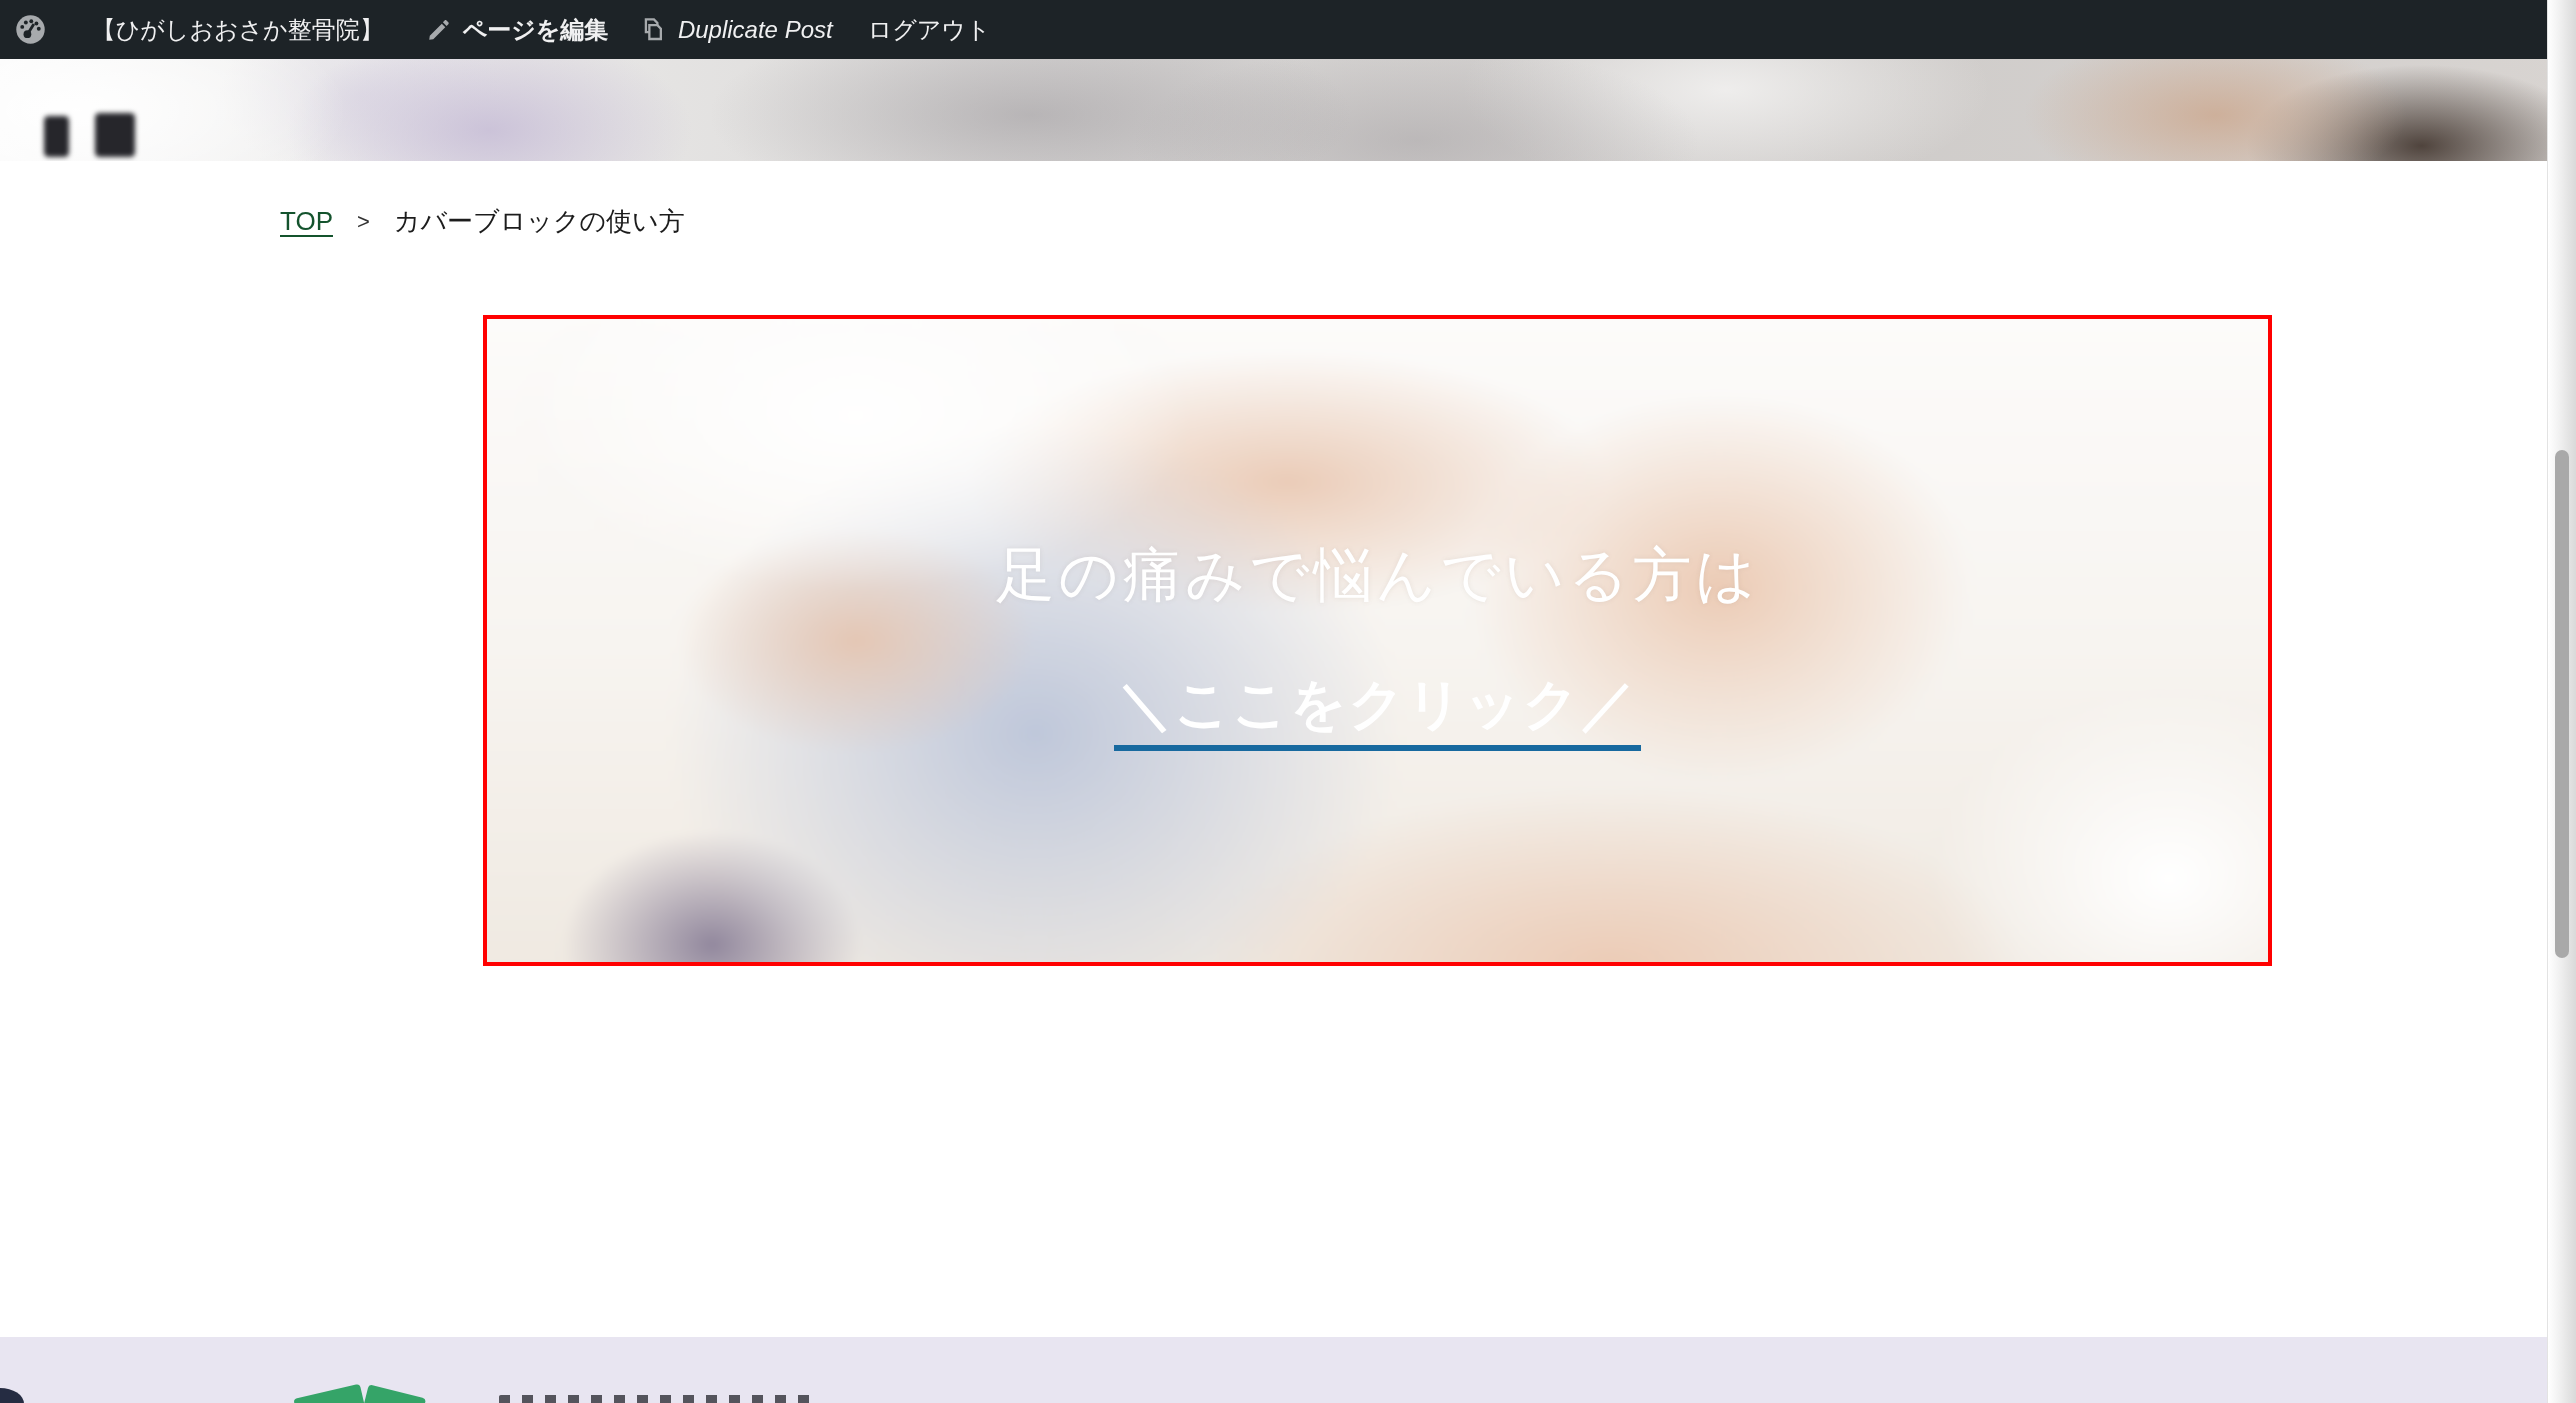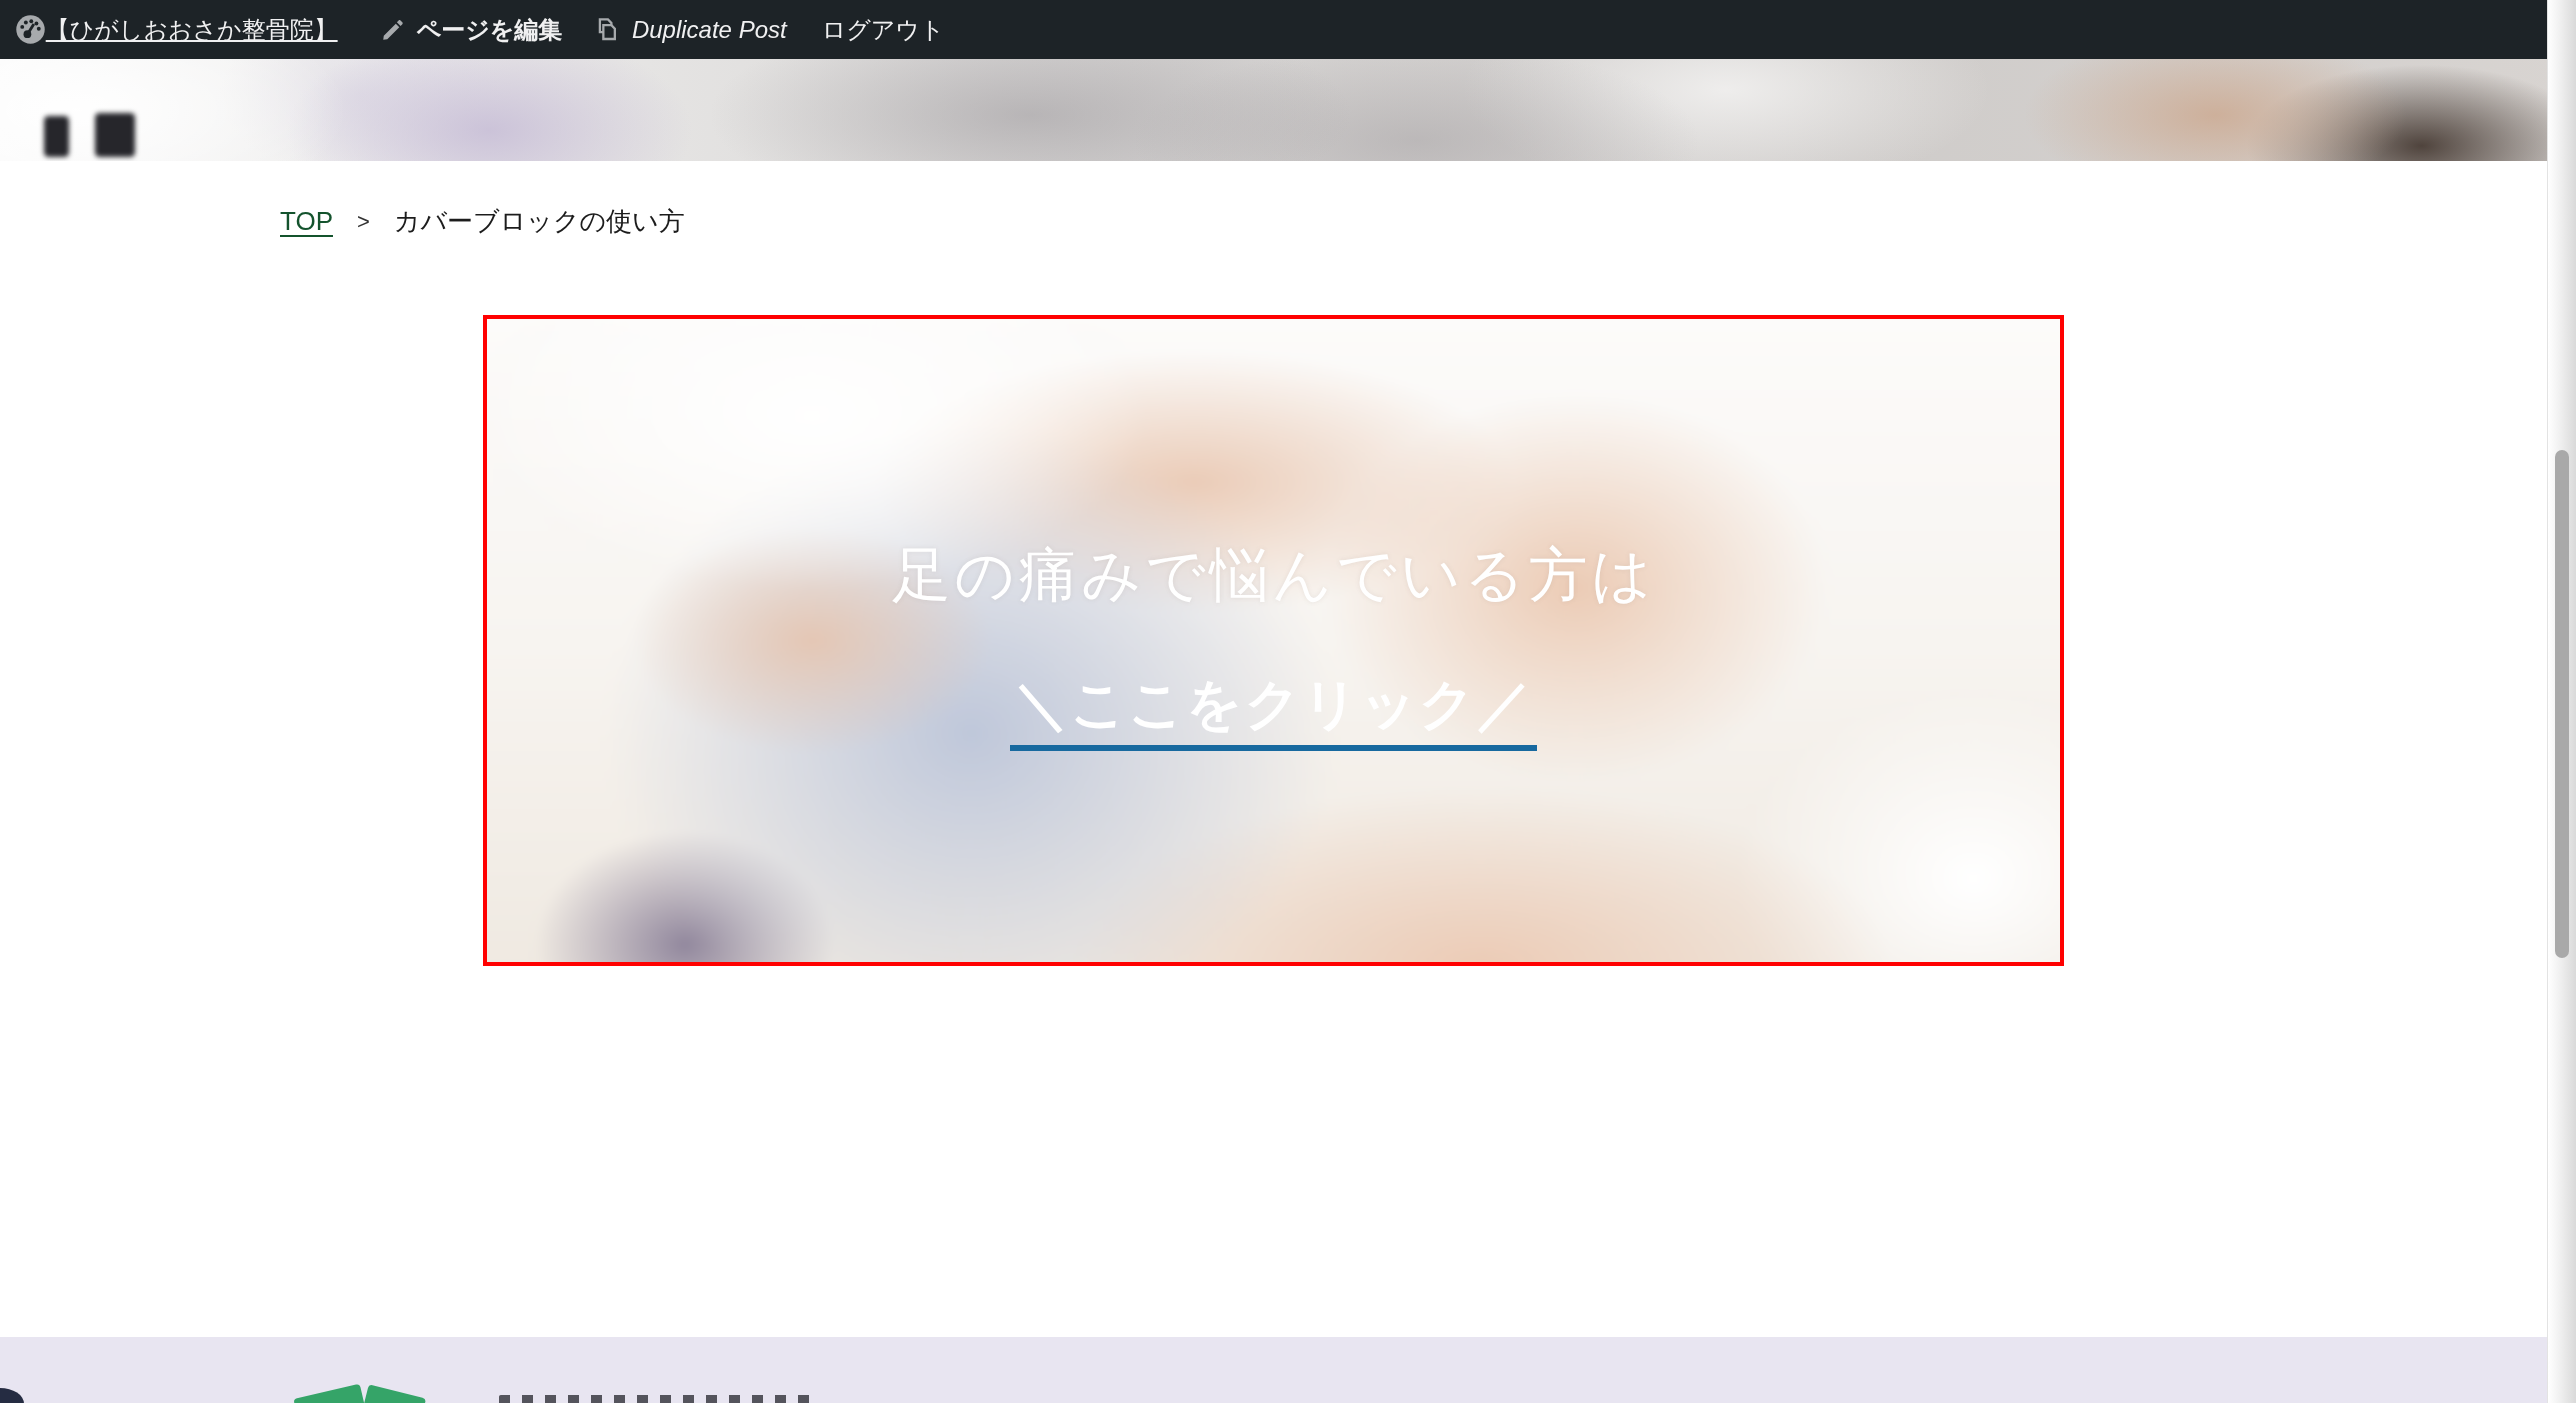--- a/index.html
+++ b/index.html
@@ -10,21 +10,21 @@
   }
   
   .admin-bar{
     position:absolute;top:0;left:0;width:2576px;height:59px;
     background:#1d2327;color:#f0f0f1;display:flex;align-items:center;
     font-size:24px;z-index:40;
   }
   .ab-item{display:flex;align-items:center;gap:11px;cursor:pointer;white-space:nowrap;}
   .ab-icon{display:inline-flex;align-items:center;}
   .site-icon{margin-left:14.7px;}
-  .site-name{text-decoration:underline;}
+  .site-name{margin-left:46px;}
   .edit-item{margin-left:42px;font-weight:bold;}
   .dup-item{margin-left:31px;font-style:italic;}
   .logout-item{margin-left:35px;font-family:Liberation Serif, serif;}
   
   .header-strip{
     position:absolute;top:59px;left:0;width:2576px;height:102px;overflow:hidden;
     background:
       radial-gradient(386px 165px at 3% 50%, rgba(255,255,255,.95), transparent 70%),
       radial-gradient(312px 156px at 19% 70%, rgba(198,188,214,.85), transparent 65%),
       radial-gradient(202px 119px at 14% 35%, rgba(226,223,231,.9), transparent 70%),
@@ -40,21 +40,21 @@
   .strip-mark.m2{left:95px;top:54px;width:40px;height:44px;}
   
   .breadcrumb{
     position:absolute;top:204px;left:280px;display:flex;align-items:center;gap:24px;
     font-size:26px;color:#1c1c1c;
   }
   .breadcrumb a{color:#14532d;text-decoration:underline;text-underline-offset:4.6px;cursor:pointer;}
   .crumb-sep{font-size:22px;color:#333333;}
   
   .cover-block{
-    position:absolute;left:483px;top:315px;width:1581px;height:651px;
+    position:absolute;left:483px;top:315px;width:1789px;height:651px;
     border:4.6px solid #ff0000;box-sizing:border-box;overflow:hidden;background:#f6f3ef;
   }
   .cover-photo{
     position:absolute;inset:-9.2px;
     background:
       radial-gradient(478px 248px at 21% 16%, rgba(255,255,255,.95), transparent 70%),
       radial-gradient(276px 175px at 21% 50%, rgba(229,196,175,.9), transparent 65%),
       radial-gradient(588px 496px at 31% 64%, rgba(188,197,217,.95), transparent 62%),
       radial-gradient(514px 211px at 45% 26%, rgba(233,199,177,.9), transparent 62%),
       radial-gradient(404px 312px at 69% 42%, rgba(235,201,178,.95), transparent 62%),

